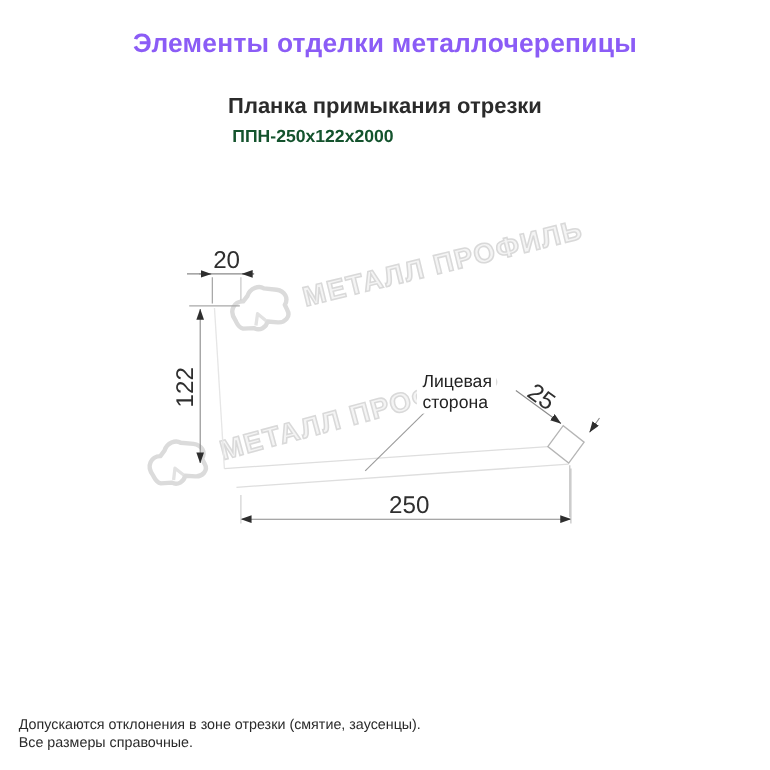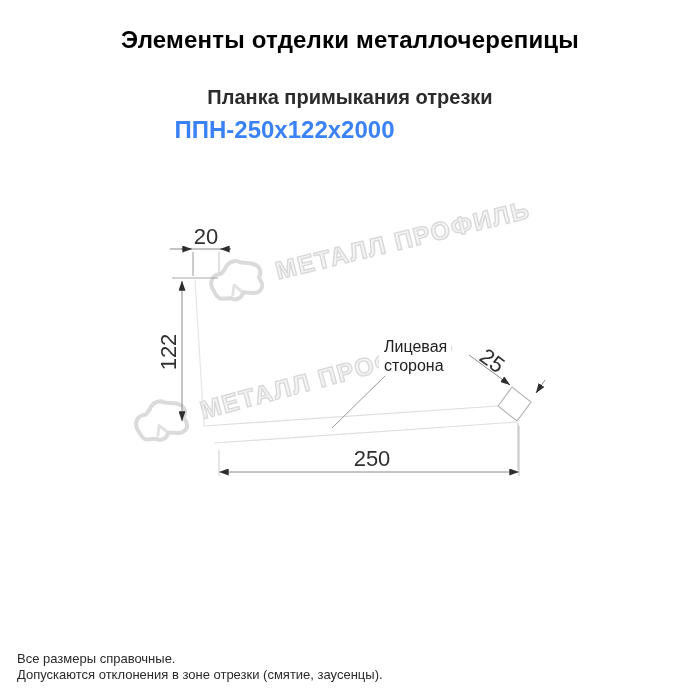--- a/index.html
+++ b/index.html
@@ -3,29 +3,29 @@
 <meta charset="utf-8">
 <style>
   html,body{margin:0;padding:0;background:#ffffff;}
   .page{
     position:relative;width:700px;height:700px;background:#ffffff;overflow:hidden;
     font-family:"Liberation Sans",sans-serif;
   }
   
   .title{
     position:absolute;top:26px;left:0;width:700px;text-align:center;
-    font-size:24px;font-weight:bold;color:#000000;letter-spacing:.2px;
+    font-size:24px;font-weight:bold;color:#8b5cf6;letter-spacing:.2px;
   }
   .subtitle{
     position:absolute;top:86px;left:0;width:700px;text-align:center;
     font-size:20px;font-weight:bold;color:#2b2b2b;
   }
   .model{
     position:absolute;top:116px;left:0;width:569px;text-align:center;
-    font-size:24px;font-weight:bold;color:#3b82f6;
+    font-size:16px;font-weight:bold;color:#14532d;
   }
   
   .wm{
     position:absolute;display:flex;align-items:center;gap:10px;
     transform-origin:0 50%;pointer-events:none;z-index:1;
   }
   .wm-text{
     font-size:25px;font-weight:bold;letter-spacing:1.5px;white-space:nowrap;
     color:#f4f4f4;-webkit-text-stroke:1.4px #d9d9d9;
   }
@@ -111,17 +111,17 @@
 
     <g>
       <line x1="387" y1="374" x2="332" y2="428" stroke="#9a9a9a" stroke-width="1"></line>
       <rect x="379" y="336" width="72" height="40" fill="#ffffff"></rect>
       <text class="label-text" x="384" y="352">Лицевая</text>
       <text class="label-text" x="384" y="371">сторона</text>
     </g>
   </svg>
 
   <div class="notes">
+    <div>Допускаются отклонения в зоне отрезки (смятие, заусенцы).</div>
     <div>Все размеры справочные.</div>
-    <div>Допускаются отклонения в зоне отрезки (смятие, заусенцы).</div>
   </div>
 
 </div>
 
 </body></html>

